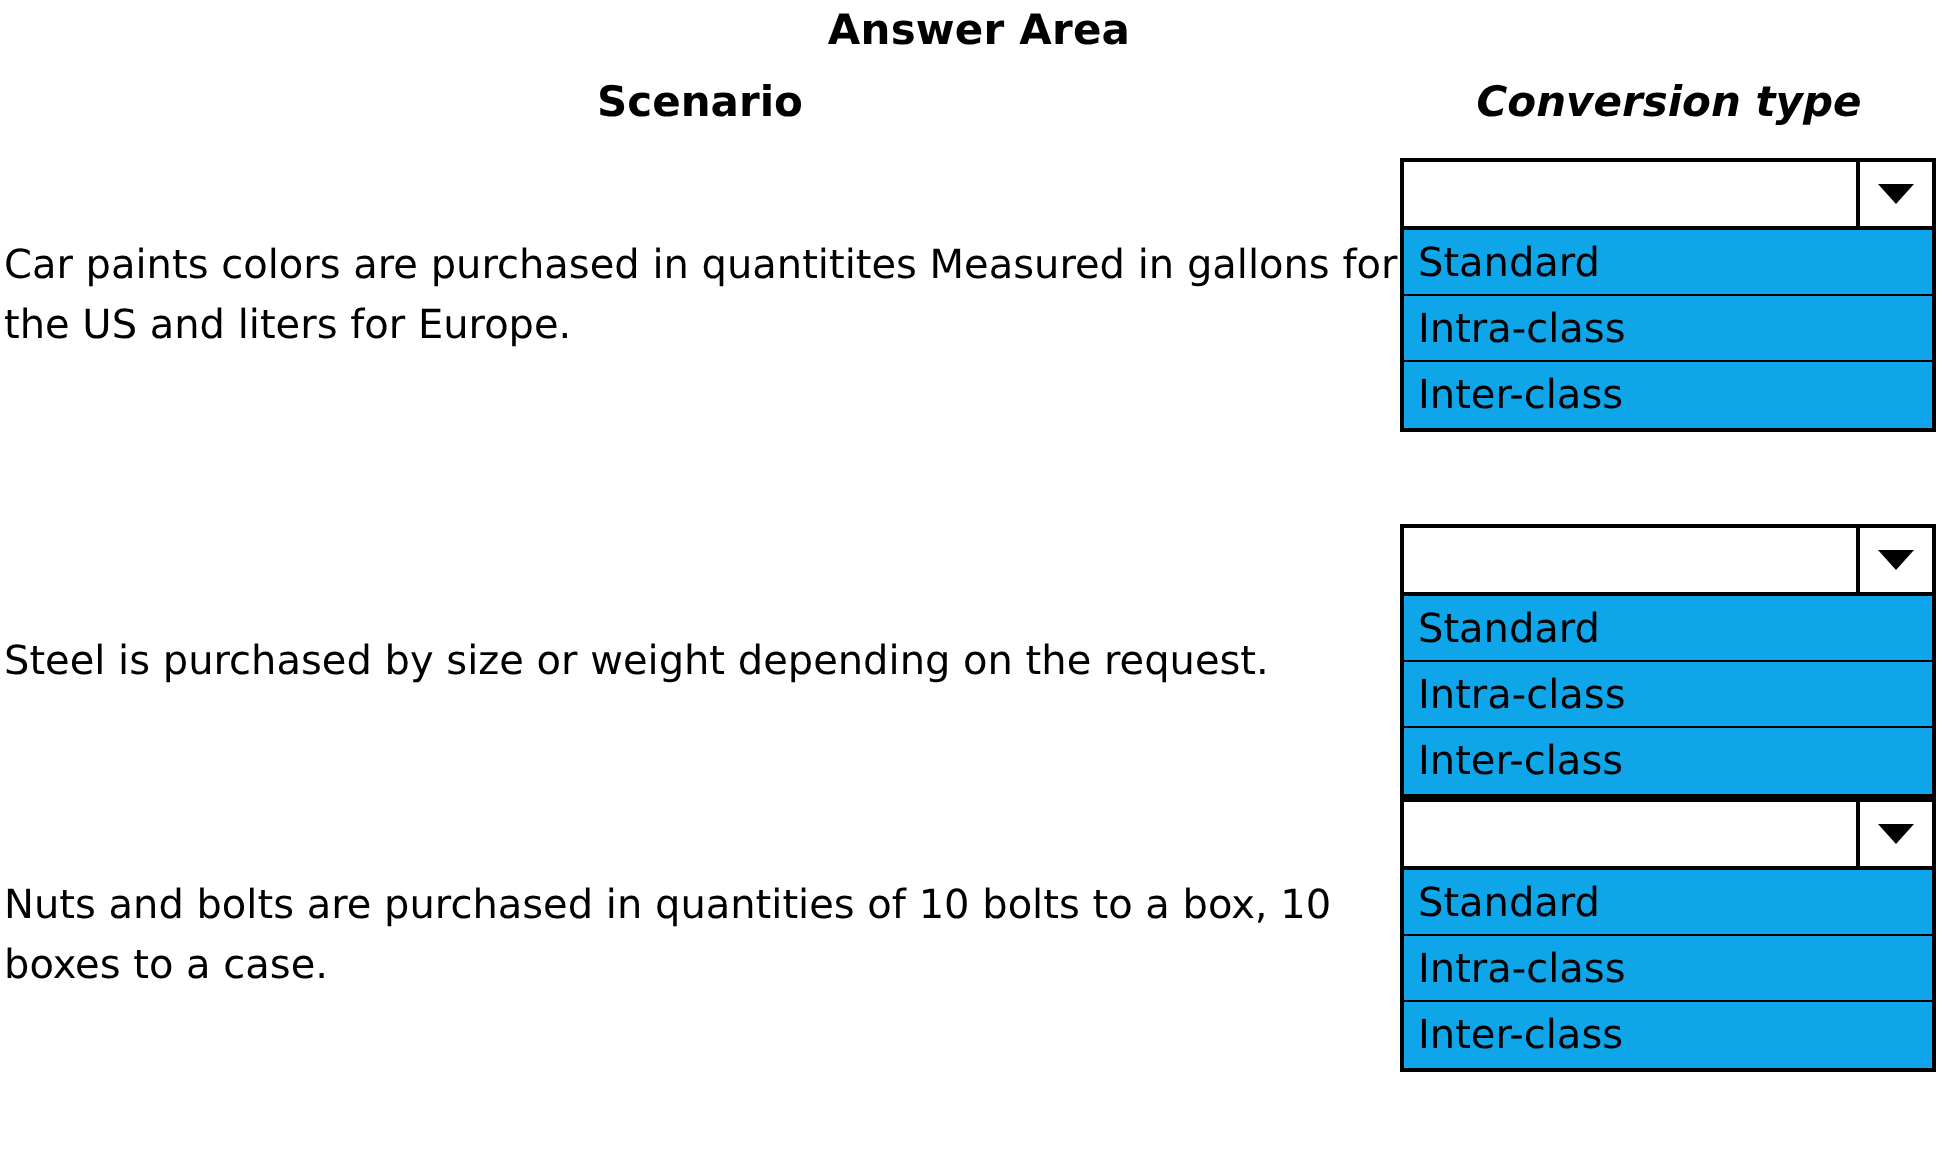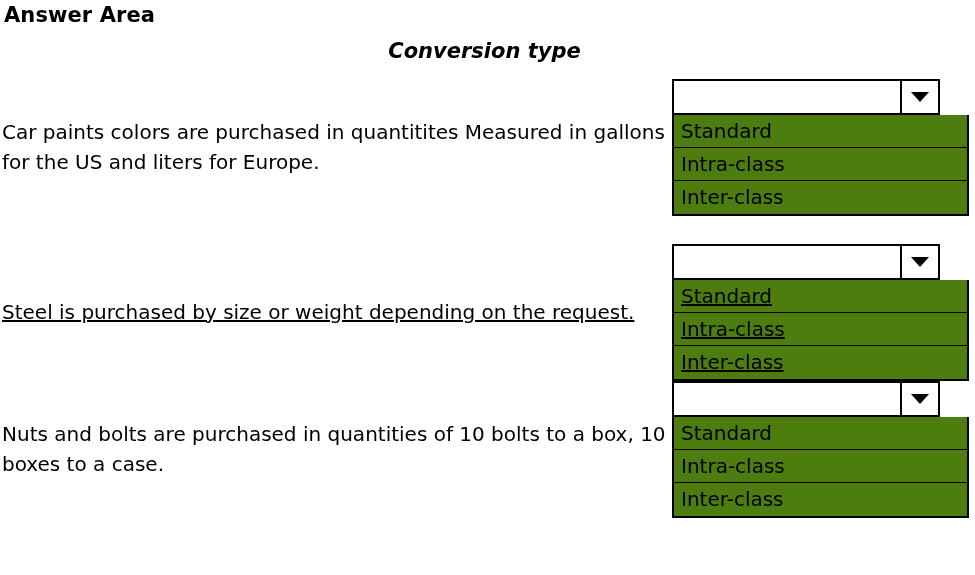--- a/index.html
+++ b/index.html
@@ -14,20 +14,21 @@
     color: #000000;
     overflow: hidden;
     position: relative;
   }
 
   .page-title {
     font-size: 21px;
     font-weight: bold;
     margin: 3px 0 0 4px;
     letter-spacing: 0.1px;
+    text-align: center;
   }
 
   .grid {
     position: relative;
     margin-top: 12px;
   }
 
   .col-headers {
     display: flex;
     align-items: baseline;
@@ -85,54 +86,55 @@
     width: 36px;
     border-left: 2px solid #000000;
     display: flex;
     align-items: center;
     justify-content: center;
     background: #ffffff;
   }
   .combo-arrow svg { display: block; }
 
   .options {
-    width: 297px;
+    width: 268px;
     border: 2px solid #000000;
     border-top: none;
-    background: #4d7c0f;
+    background: #0ea5e9;
     box-sizing: border-box;
   }
   .option {
     font-size: 20px;
     line-height: 33px;
     height: 33px;
     padding-left: 7px;
     border-bottom: 1px solid #000000;
     box-sizing: border-box;
     white-space: nowrap;
   }
   .option:last-child {
     border-bottom: none;
   }
 
   
   .row-1 { margin-top: 16px; }
-  .row-2 { margin-top: 28px; text-decoration: underline; }
+  .row-2 { margin-top: 46px; }
   .row-3 { }
 </style>
 </head>
 <body>
 
 <div>
 
   <div class="page-title">Answer Area</div>
 
   <div class="grid">
 
     <div class="col-headers">
+      <div class="hdr-scenario">Scenario</div>
       <div class="hdr-conversion">Conversion type</div>
     </div>
 
     <div class="row row-1">
       <div class="row-scenario">Car paints colors are purchased in quantitites Measured in gallons for the US and liters for Europe.</div>
       <div class="row-control">
         <div class="combo">
           <div class="combo-value"></div>
           <div class="combo-arrow">
             <svg width="20" height="14" viewBox="0 0 20 14" aria-hidden="true">

